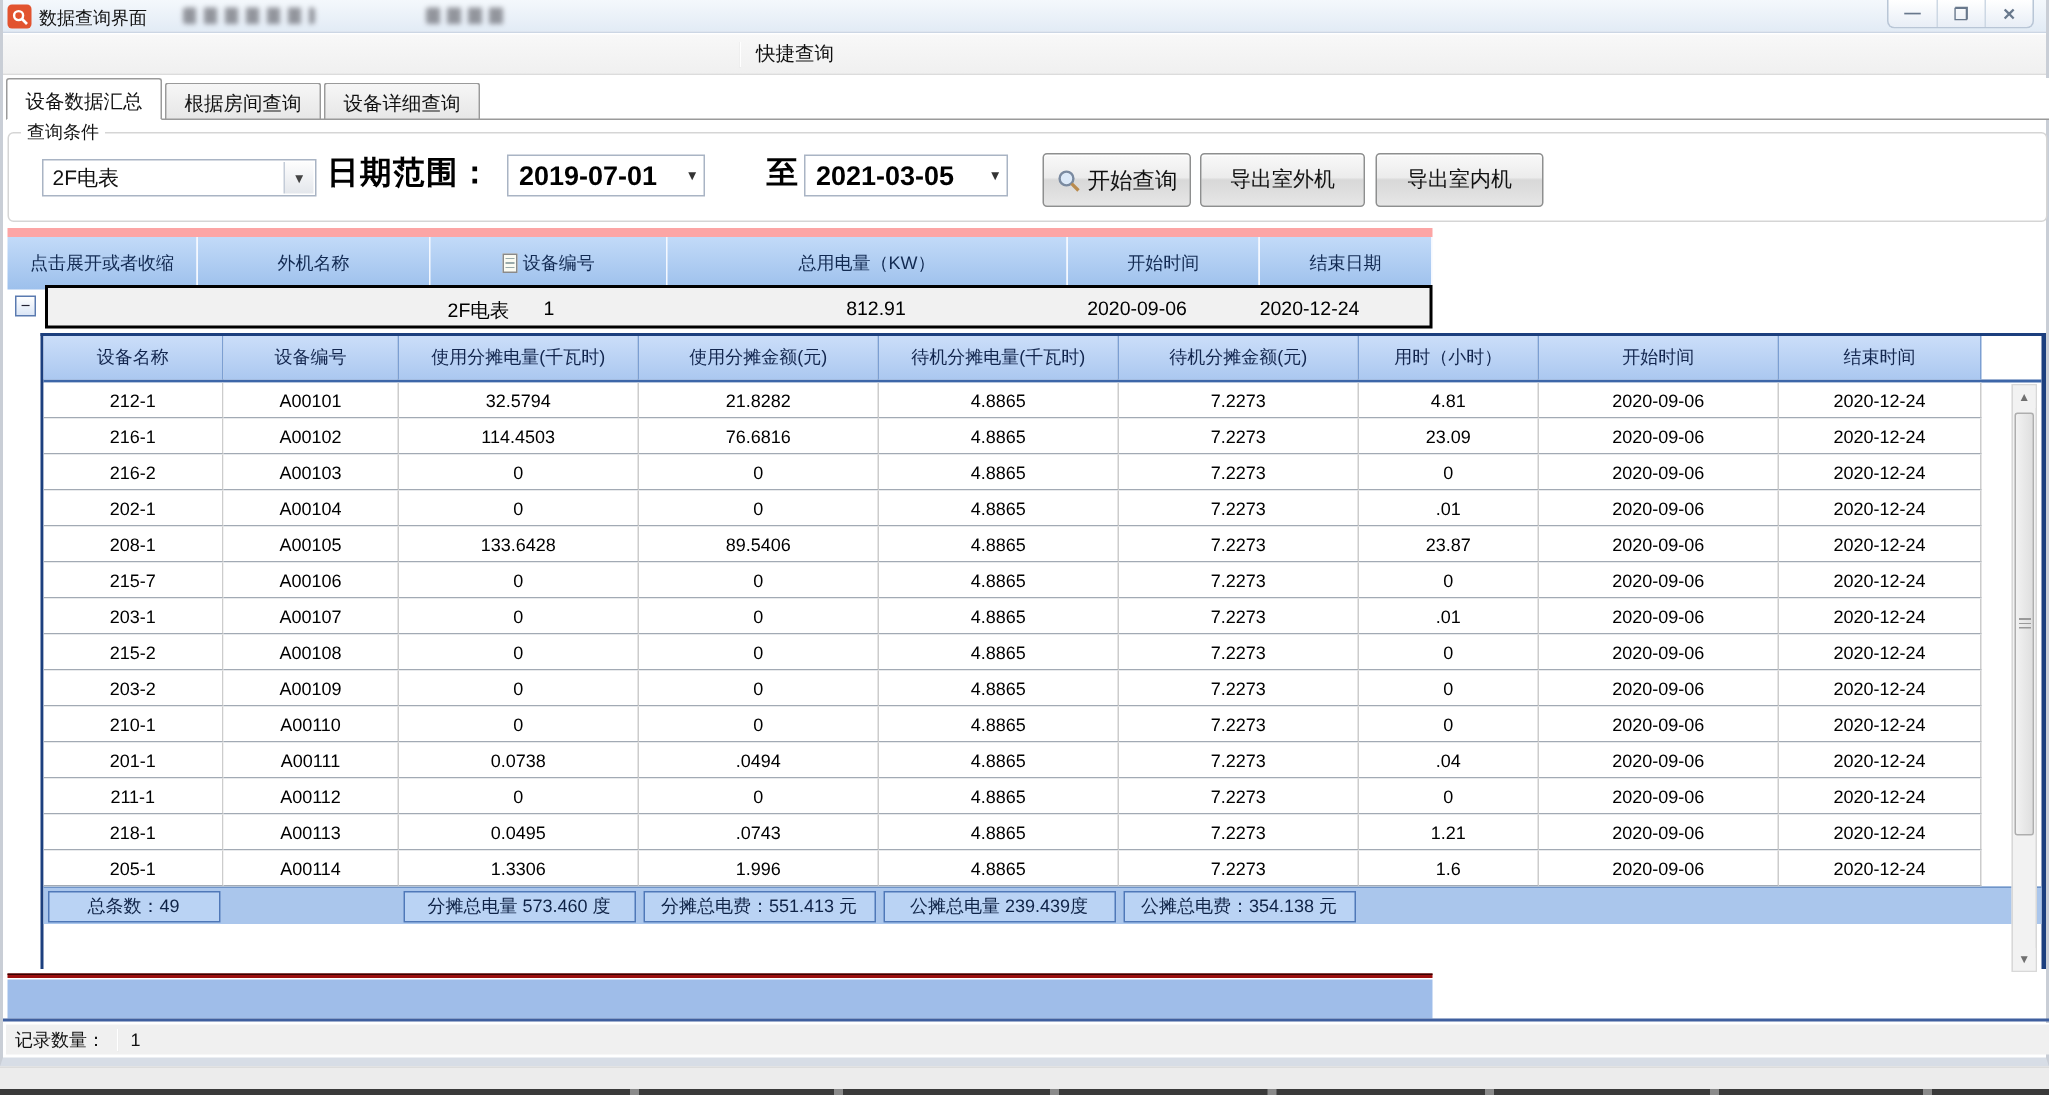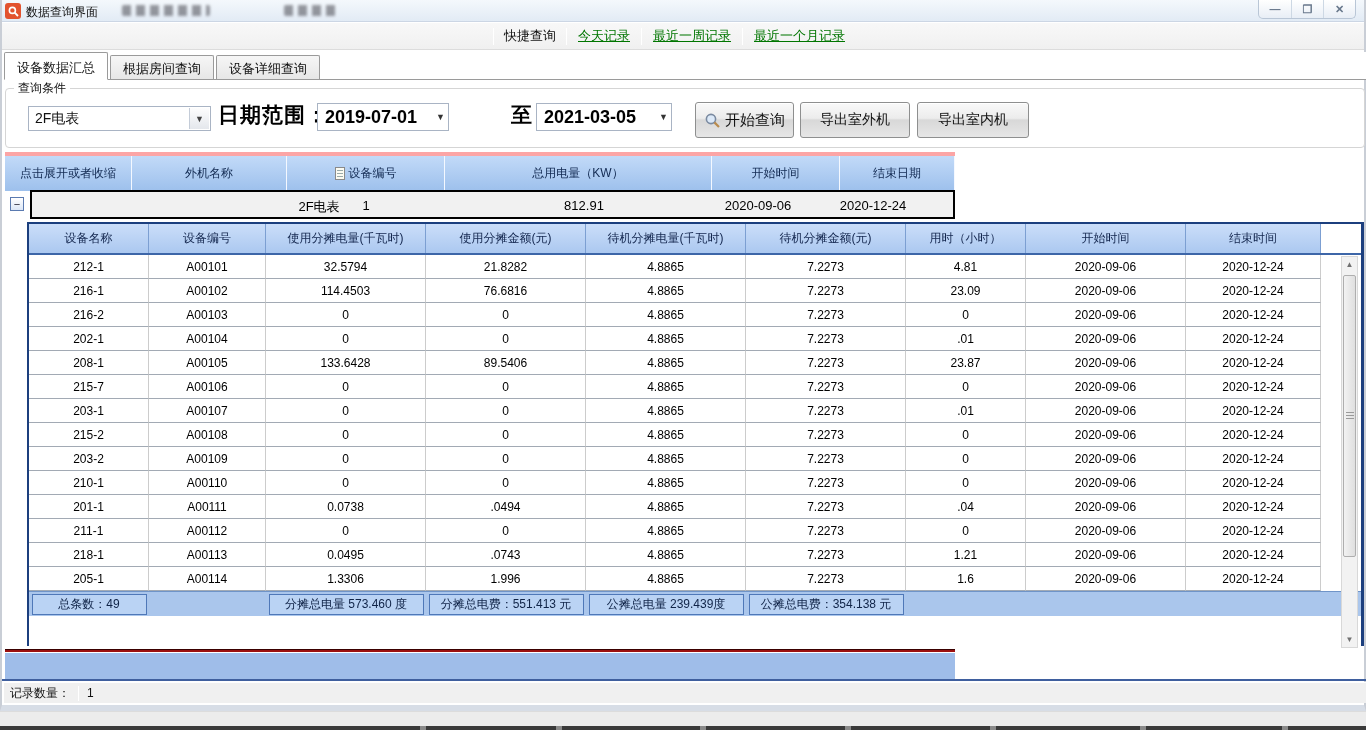--- a/index.html
+++ b/index.html
@@ -57,33 +57,33 @@
     padding-left:6px; }
   .combo-arrow { position:absolute; right:1px; top:1px; width:20px; height:21px;
     background:linear-gradient(#fdfdfd,#e4e7ec); border-left:1px solid #c4ccd8;
     display:flex; align-items:center; justify-content:center; font-size:9px; color:#444; }
   .biglabel { position:absolute; top:12px; font-size:21px; font-weight:bold; color:#000; letter-spacing:1px; }
   .lbl-range { left:212px; }
   .lbl-to { left:505px; }
   .datebox { position:absolute; top:14px; height:28px; background:#fff; border:1px solid #a9b4c4;
     display:flex; align-items:center; font-size:18px; font-weight:bold; color:#000; padding-left:7px; }
   .datebox .dd { position:absolute; right:3px; font-size:9px; color:#333; font-weight:normal; }
-  .date-from { left:311px; width:132px; }
+  .date-from { left:332px; width:132px; }
   .date-to   { left:530px; width:136px; }
   .btn { position:absolute; top:13px; height:36px; border:1px solid #8e8f8f; border-radius:3px;
     background:linear-gradient(#f9f9f9 0%,#ececec 45%,#d8d8d8 50%,#e6e6e6 100%);
     font-size:14px; color:#111; display:flex; align-items:center; justify-content:center; gap:4px;
     box-shadow:inset 0 1px 0 #fff; cursor:default; }
   .btn-search { left:689px; width:99px; font-size:15px; }
   .btn-exp-out { left:794px; width:110px; }
   .btn-exp-in  { left:911px; width:112px; }
 
   
   .master-header { position:absolute; left:3px; top:152px; height:35px; display:flex;
-    border-top:4px solid #fca5a5; }
+    border-top:6px solid #fca5a5; }
   .mh-cell { height:35px; background:linear-gradient(#c2daf8,#9dc0ec);
     border-right:1px solid #f4f8ff; display:flex; align-items:center; justify-content:center;
     font-size:12px; color:#122a52; position:relative; }
   .doc-icon { display:inline-block; width:10px; height:13px; background:#fbfbf2;
     border:1px solid #8a8a8a; margin-right:4px; position:relative; }
   .doc-icon::before { content:""; position:absolute; left:1px; top:2px; width:6px; height:7px;
     background:repeating-linear-gradient(#9aa 0 1px,transparent 1px 3px); }
   .expand-btn { position:absolute; left:8px; top:197px; width:14px; height:14px;
     background:linear-gradient(#ffffff,#dbe6f6); border:1px solid #5a7ab0; color:#223;
     font-size:11px; line-height:11px; text-align:center; }
@@ -163,28 +163,20 @@
       <div class="win-controls">
         <button class="win-btn">—</button>
         <button class="win-btn">❐</button>
         <button class="win-btn">✕</button>
       </div>
     </div>
 
     <div class="toolbar">
       <span class="tsep"></span>
       <span class="tlabel">快捷查询</span>
-      <span id="toolbar-links" style="display:flex;align-items:center;">
-          <span class="tsep"></span>
-          <a class="tlink">今天记录</a>
-          <span class="tsep"></span>
-          <a class="tlink">最近一周记录</a>
-          <span class="tsep"></span>
-          <a class="tlink">最近一个月记录</a>
-        </span>
     </div>
 
     <div class="tabstrip" id="tabstrip">
         <div class="tab active">设备数据汇总</div>
         <div class="tab">根据房间查询</div>
         <div class="tab">设备详细查询</div>
       </div>
 
     <div class="groupbox">
       <span class="gb-label">查询条件</span>

